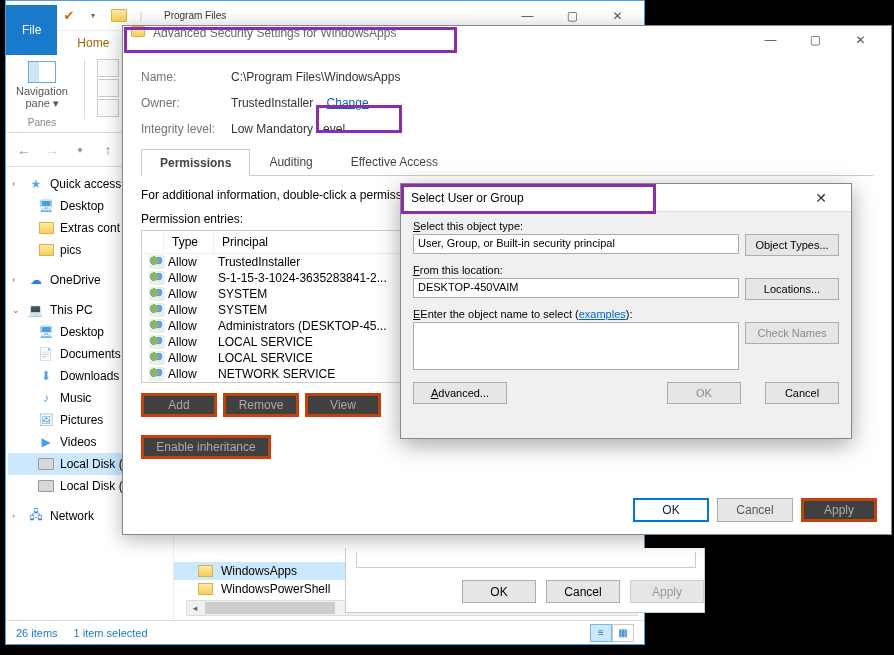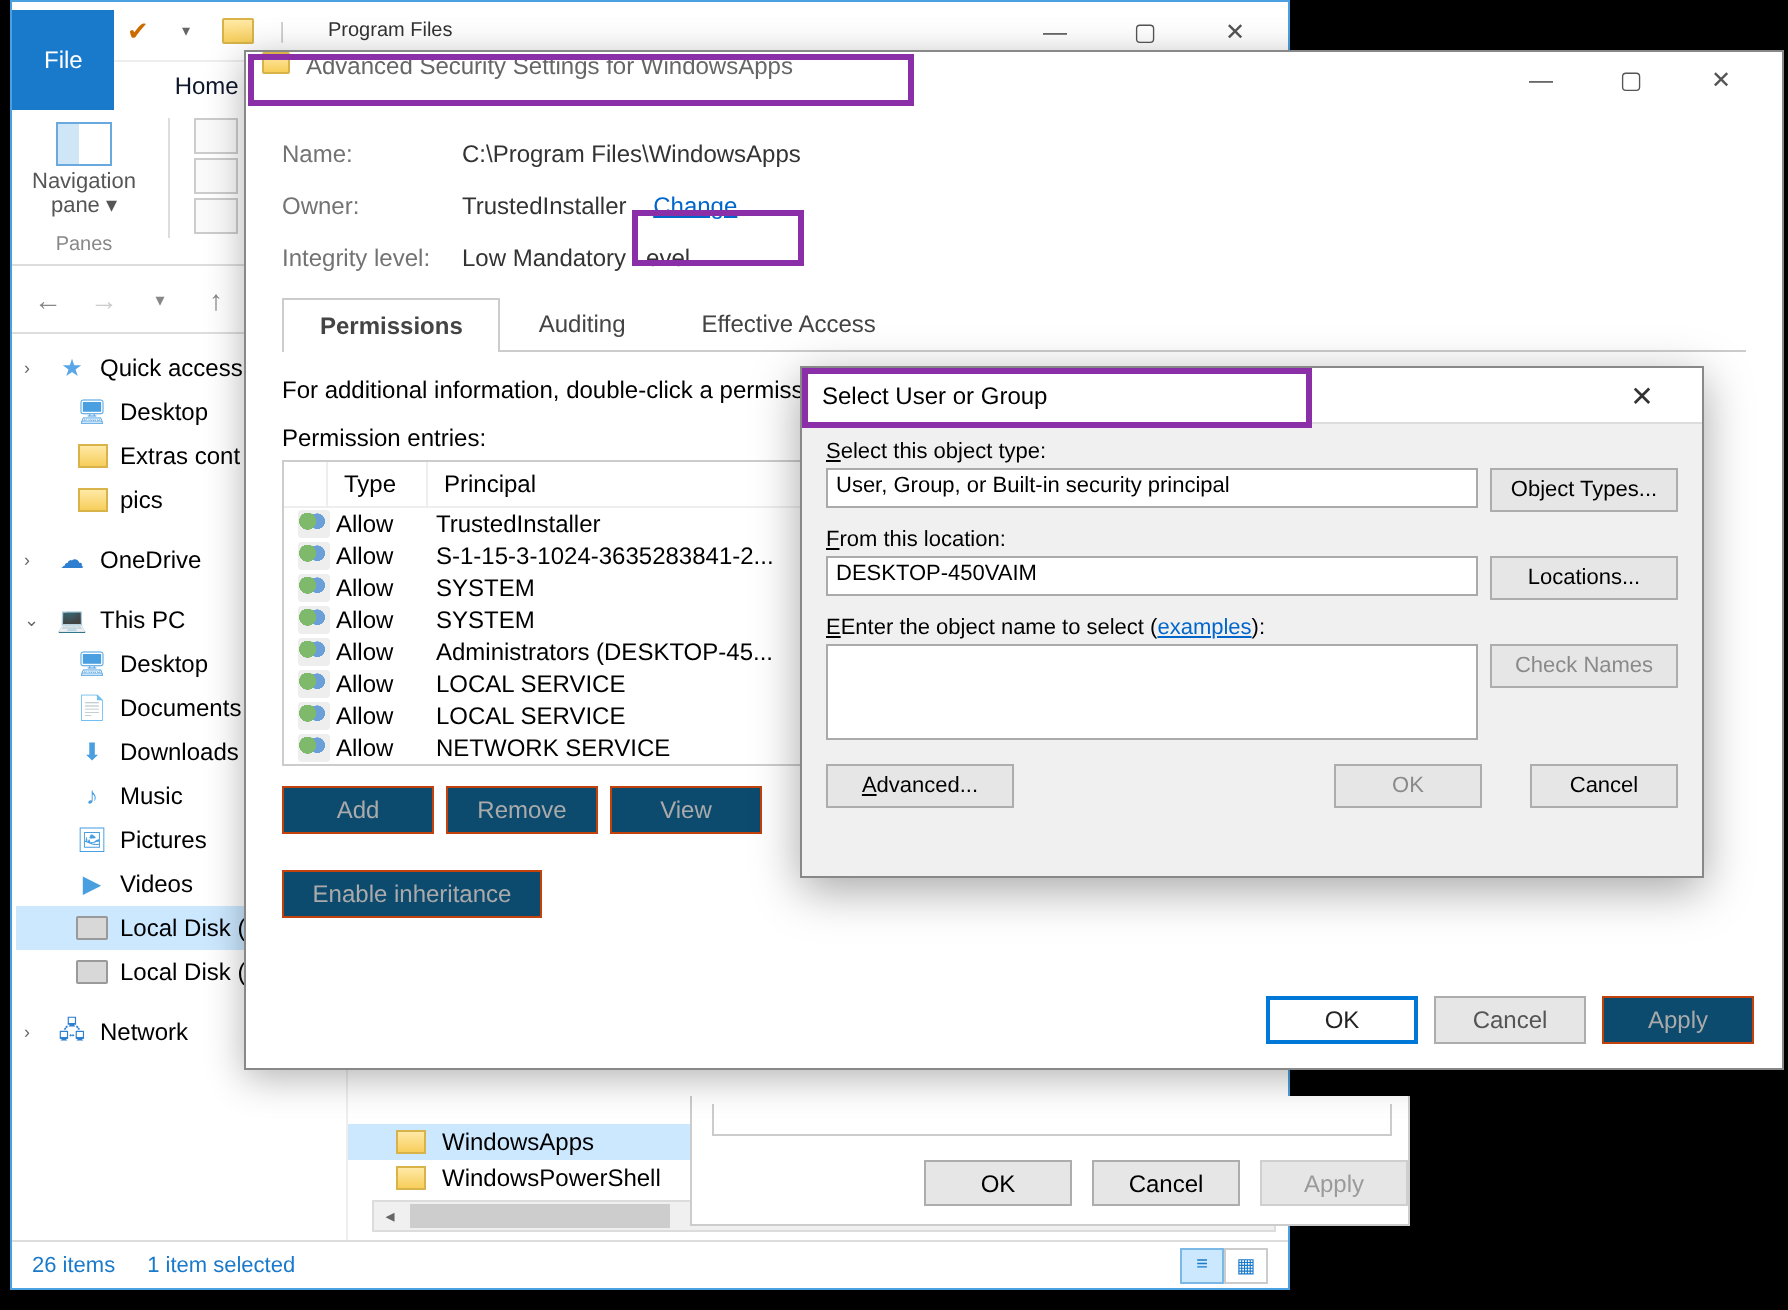--- a/index.html
+++ b/index.html
@@ -11,21 +11,21 @@
 .qat { display: flex; gap: 2px; align-items: center; }
 .qat-btn { width: 22px; height: 22px; display: flex; align-items: center; justify-content: center; font-size: 11px; color: #444; }
 .folder-ico { width: 16px; height: 13px; background: linear-gradient(#ffe9a6,#f7ce5b); border: 1px solid #d8b34a; border-radius: 1px; display: inline-block; }
 .check-ico { color: #cc6b00; font-size: 13px; }
 .title-text { margin-left: 12px; font-size: 10px; color: #333; }
 .winbtns { margin-left: auto; display: flex; }
 .winbtn { width: 45px; height: 28px; display: flex; align-items: center; justify-content: center; color: #555; font-size: 12px; }
 
 .ribbon-tabs { height: 24px; display: flex; align-items: flex-end; font-size: 12px; }
 .file-tab { background: #1979ca; color: #fff; padding: 18px 16px; }
-.tab { padding: 5px 30px; color: #0f172a; }
+.tab { padding: 5px 20px; color: #a16207; }
 
 .ribbon-body { height: 78px; border-bottom: 1px solid #ddd; display: flex; padding: 4px 6px; gap: 8px; }
 .ribbon-group { display: flex; flex-direction: column; align-items: center; justify-content: space-between; font-size: 11px; color: #555; }
 .ribbon-btn { display: flex; flex-direction: column; align-items: center; gap: 2px; padding: 2px 4px; }
 .ribbon-smallbtns { display: flex; flex-direction: column; gap: 2px; }
 .ribbon-small { width: 22px; height: 18px; border: 1px solid #ccc; background: #fafafa; }
 .panes-sep { border-left: 1px solid #ddd; height: 60px; margin: 0 4px; }
 .pane-icon { width: 28px; height: 22px; border: 1px solid #6aa9dd; background: linear-gradient(90deg,#cfe6f7 40%, #fff 40%); }
 
 .navbar { height: 34px; display: flex; align-items: center; gap: 4px; padding: 2px 6px; border-bottom: 1px solid #ddd; }
@@ -75,21 +75,21 @@
 .perm-head { display: flex; background: #fff; border-bottom: 1px solid #eee; font-size: 12px; }
 .perm-head > div { padding: 4px 8px; border-right: 1px solid #eee; }
 .perm-rows { max-height: 142px; overflow: hidden; }
 .perm-row { display: flex; align-items: center; padding: 1px 4px; font-size: 12px; }
 .perm-row .pico { width: 22px; display: flex; justify-content: center; }
 .perm-row .ptype { width: 50px; }
 .perm-row .pprin { flex: 1; white-space: nowrap; overflow: hidden; text-overflow: ellipsis; }
 .users-ico { width: 16px; height: 14px; display: inline-block; background: radial-gradient(circle at 30% 40%, #7fb96b 30%, transparent 31%), radial-gradient(circle at 60% 40%, #6b9fd8 30%, transparent 31%), #eee; border-radius: 2px; }
 
 .perm-btns { display: flex; gap: 6px; margin-top: 10px; }
-.btn { min-width: 76px; height: 24px; background: #0c4a6e; border: 1px solid #c2410c; font-size: 12px; color: #555; padding: 0 12px; display: inline-flex; align-items: center; justify-content: center; }
+.btn { min-width: 76px; height: 24px; background: #404040; border: 3px solid #c2410c; font-size: 12px; color: #555; padding: 0 12px; display: inline-flex; align-items: center; justify-content: center; }
 .btn.disabled { color: #aaa; }
 .btn.primary { background: #fff; border: 2px solid #0078d7; color: #222; }
 .btn.default2 { background: #e6e6e6; border: 1px solid #adadad; }
 
 .adv-footer { position: absolute; right: 14px; bottom: 12px; display: flex; gap: 8px; }
 
 
 .selu { position: absolute; left: 400px; top: 183px; width: 452px; height: 256px; background: #f0f0f0; border: 1px solid #888; box-shadow: 0 6px 22px rgba(0,0,0,.35); }
 .selu-title { height: 28px; background: #fff; display: flex; align-items: center; padding: 0 10px; font-size: 12px; border-bottom: 1px solid #ddd; }
 .selu-close { margin-left: auto; font-size: 14px; color: #333; width: 40px; text-align: center; }

